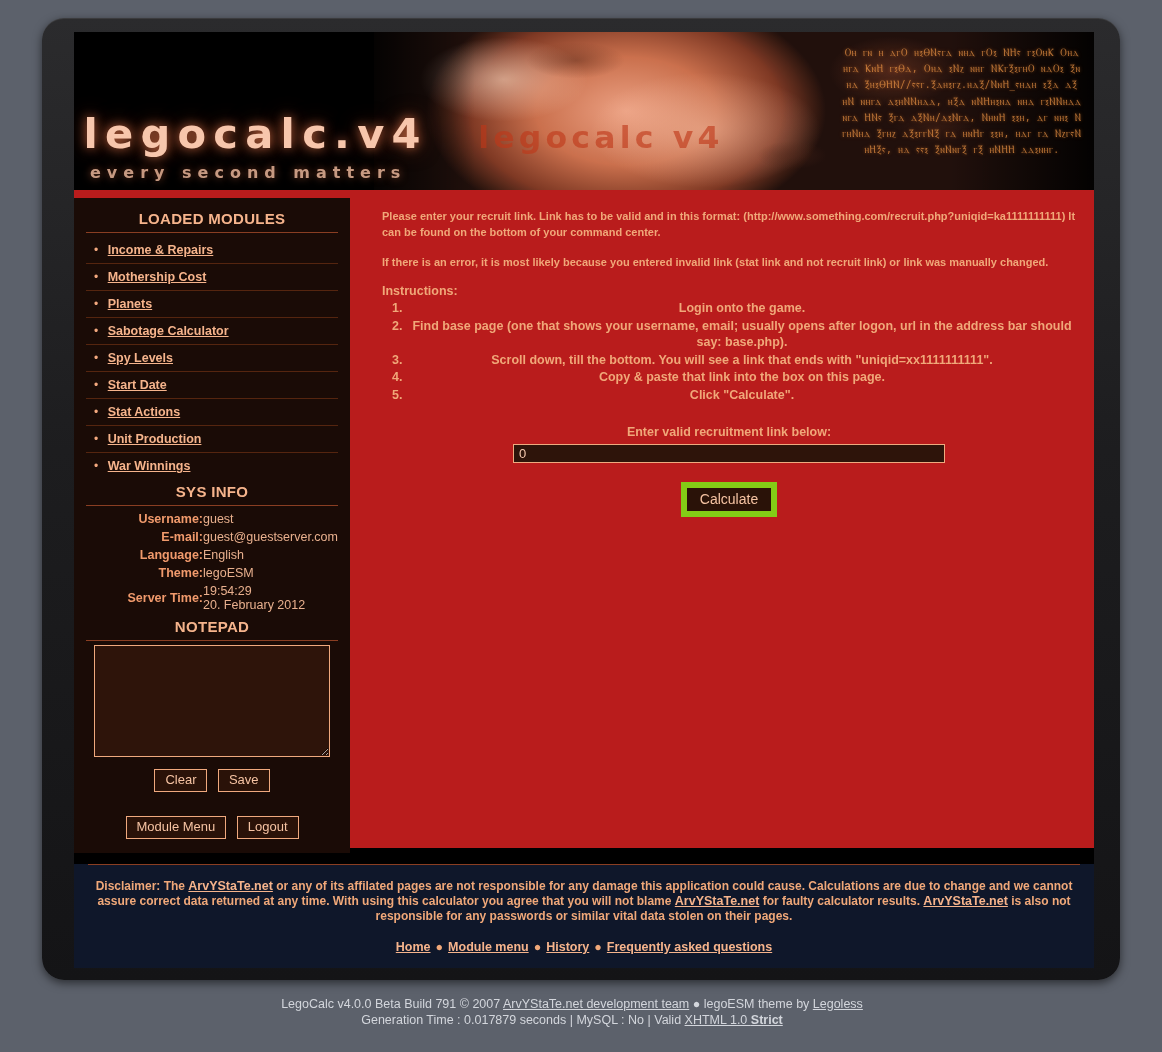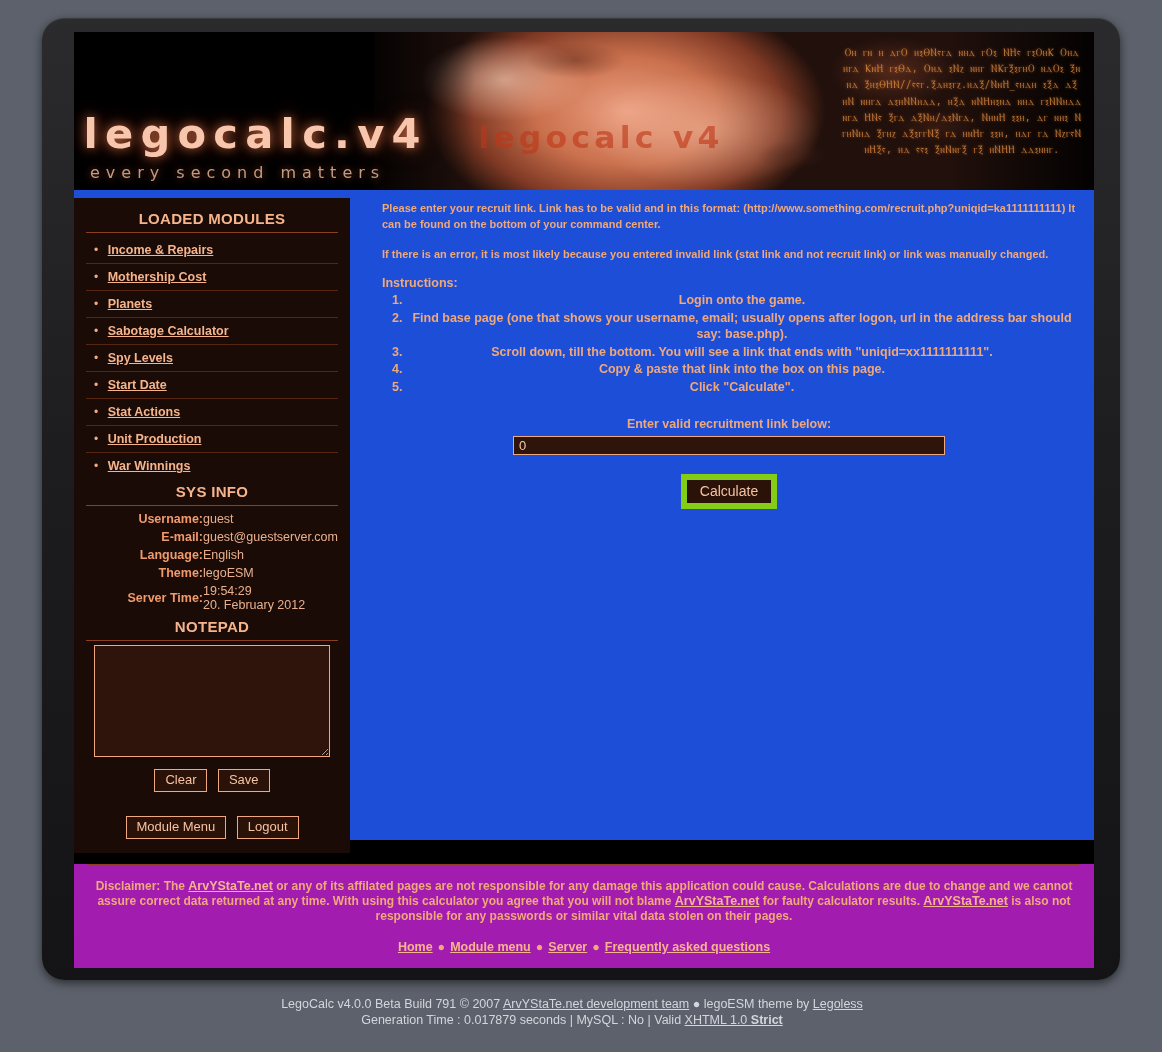--- a/index.html
+++ b/index.html
@@ -88,21 +88,21 @@
     color: #f7c6ac;
     text-transform: lowercase;
     text-shadow: 0 0 10px rgba(210,110,70,.85), 0 0 22px rgba(160,60,30,.6);
     transform: scaleX(1.04);
     white-space: nowrap;
   }
   .logo-sub {
     margin-top: 6px;
     font-family: "DejaVu Sans", sans-serif;
     font-size: 16px;
-    font-weight: normal;
+    font-weight: bold;
     letter-spacing: 6px;
     color: #c79a82;
     text-transform: lowercase;
     text-shadow: 0 0 8px rgba(180,90,55,.75);
     white-space: nowrap;
   }
   .banner-glyphs {
     position: absolute;
     right: 12px; top: 24px;
     width: 240px;
@@ -115,21 +115,22 @@
     color: rgba(235,150,70,.72);
     text-shadow: 0 0 3px rgba(255,140,50,.5);
     transform: scaleY(1.25);
     word-break: break-all;
   }
 
   
   .content-wrap {
     position: relative;
     width: 1072px;
-    background: #1d4ed8;
+    background: #b91c1c;
+    padding-top: 8px;
   }
   .sidebar {
     position: absolute;
     left: 0px; top: 8px;
     width: 276px;
     background: #1a0b06;
     padding: 8px 12px 14px 12px;
     min-height: 640px;
   }
   .panel-title {
@@ -281,21 +282,21 @@
     padding: 3px 13px 4px 13px;
     cursor: pointer;
   }
 
   
   .footer {
     position: absolute;
     left: 0; bottom: 0;
     width: 1020px;
     padding: 0 14px 14px 14px;
-    background: #a21caf;
+    background: #0f172a;
   }
   .footer hr {
     border: none;
     border-top: 1px solid #8a3e22;
     margin: 0 0 14px 0;
   }
   .disclaimer {
     text-align: center;
     font-size: 12px;
     font-weight: bold;
@@ -445,21 +446,21 @@
         </div>
       </div>
     </div>
 
     <div class="footer">
       <hr>
       <div class="disclaimer">
         <span>Disclaimer:</span><span> The </span><a class="link">ArvYStaTe.net</a><span> or any of its affilated pages are not responsible for any damage this application could cause. Calculations are due to change and we cannot assure correct data returned at any time. With using this calculator you agree that you will not blame </span><a class="link">ArvYStaTe.net</a><span> for faulty calculator results. </span><a class="link">ArvYStaTe.net</a><span> is also not responsible for any passwords or similar vital data stolen on their pages.</span>
       </div>
       <div class="footer-nav">
-        <a class="link">Home</a><span class="sep">●</span><a class="link">Module menu</a><span class="sep">●</span><a class="link">Server</a><span class="sep">●</span><a class="link">Frequently asked questions</a>
+        <a class="link">Home</a><span class="sep">●</span><a class="link">Module menu</a><span class="sep">●</span><a class="link">History</a><span class="sep">●</span><a class="link">Frequently asked questions</a>
       </div>
     </div>
 
   </div>
 </div>
 
 <div class="credits">
   <div><span>LegoCalc v4.0.0 Beta Build 791 © 2007 </span><a>ArvYStaTe.net development team</a><span> ● legoESM theme by </span><a>Legoless</a></div>
   <div><span>Generation Time : 0.017879 seconds | MySQL : No | Valid </span><a><span>XHTML 1.0 </span><span class="strict">Strict</span></a></div>
 </div>

